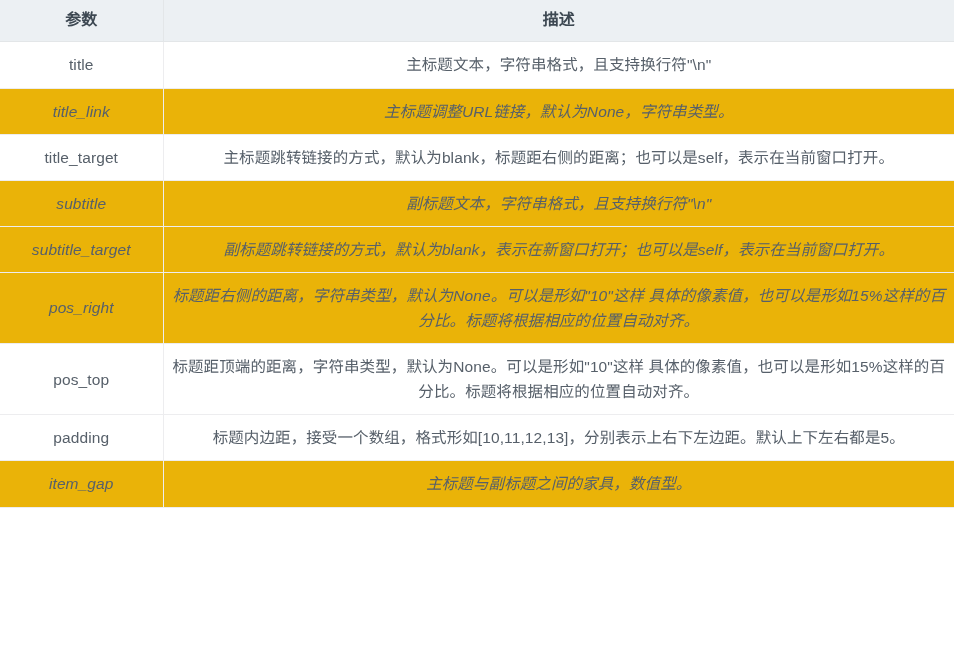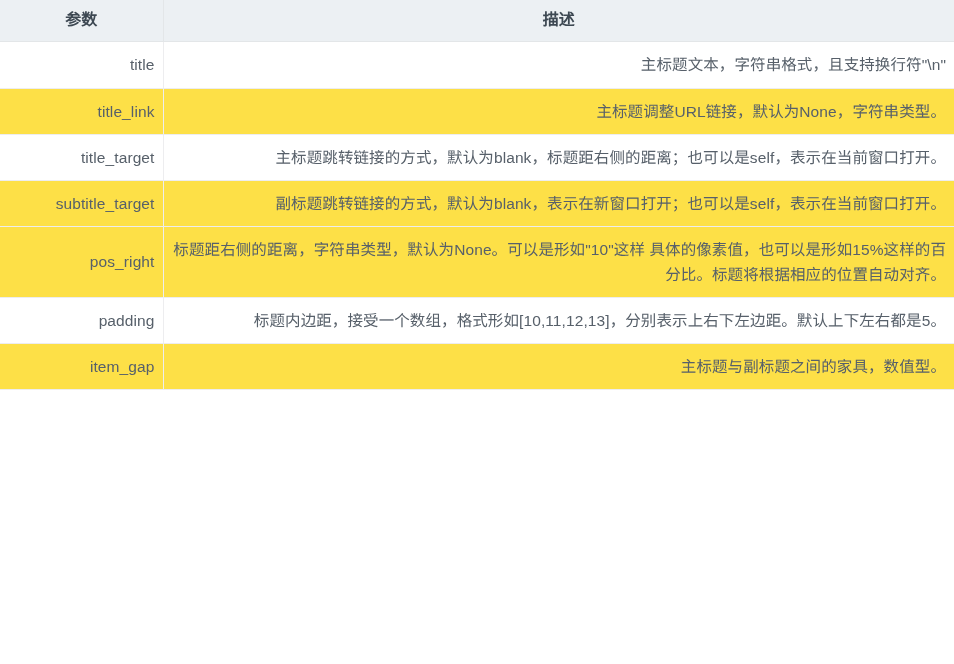--- a/index.html
+++ b/index.html
@@ -38,33 +38,33 @@
     font-weight: bold;
     font-size: 16px;
     padding: 9px 6px 10px 6px;
     border-bottom: 1px solid #e3e6e8;
     border-right: 1px solid #e3e6e8;
     line-height: 1.4;
   }
   table.param-table thead th:last-child { border-right: none; }
 
   table.param-table tbody td {
-    text-align: right;
+    text-align: center;
     vertical-align: middle;
     border-bottom: 1px solid #ededef;
     border-right: 1px solid #ededef;
     padding: 10px 8px;
     line-height: 1.62;
     color: #57606a;
     letter-spacing: 0.1px;
   }
   table.param-table tbody td:last-child { border-right: none; }
 
   table.param-table tbody tr.odd  td { background: #ffffff; }
-  table.param-table tbody tr.even td { background: #fde047; }
+  table.param-table tbody tr.even td { background: #eab308; font-style: italic; }
 
   td.param-cell {
     white-space: nowrap;
     overflow: visible;
     color: #5a6472;
   }
 
   td.desc-cell {
     padding-left: 14px;
     padding-right: 14px;
@@ -92,26 +92,34 @@
         </tr>
         <tr class="even">
           <td class="param-cell">title_link</td>
           <td class="desc-cell">主标题调整URL链接，默认为None，字符串类型。</td>
         </tr>
         <tr class="odd">
           <td class="param-cell">title_target</td>
           <td class="desc-cell">主标题跳转链接的方式，默认为blank，标题距右侧的距离；也可以是self，表示在当前窗口打开。</td>
         </tr>
         <tr class="even">
+          <td class="param-cell">subtitle</td>
+          <td class="desc-cell">副标题文本，字符串格式，且支持换行符"\n"</td>
+        </tr>
+        <tr class="even">
           <td class="param-cell">subtitle_target</td>
           <td class="desc-cell">副标题跳转链接的方式，默认为blank，表示在新窗口打开；也可以是self，表示在当前窗口打开。</td>
         </tr>
         <tr class="even">
           <td class="param-cell">pos_right</td>
           <td class="desc-cell">标题距右侧的距离，字符串类型，默认为None。可以是形如"10"这样 具体的像素值，也可以是形如15%这样的百分比。标题将根据相应的位置自动对齐。</td>
+        </tr>
+        <tr class="odd">
+          <td class="param-cell">pos_top</td>
+          <td class="desc-cell">标题距顶端的距离，字符串类型，默认为None。可以是形如"10"这样 具体的像素值，也可以是形如15%这样的百分比。标题将根据相应的位置自动对齐。</td>
         </tr>
         <tr class="odd">
           <td class="param-cell">padding</td>
           <td class="desc-cell">标题内边距，接受一个数组，格式形如[10,11,12,13]，分别表示上右下左边距。默认上下左右都是5。</td>
         </tr>
         <tr class="even">
           <td class="param-cell">item_gap</td>
           <td class="desc-cell">主标题与副标题之间的家具，数值型。</td>
         </tr>
       </tbody>

